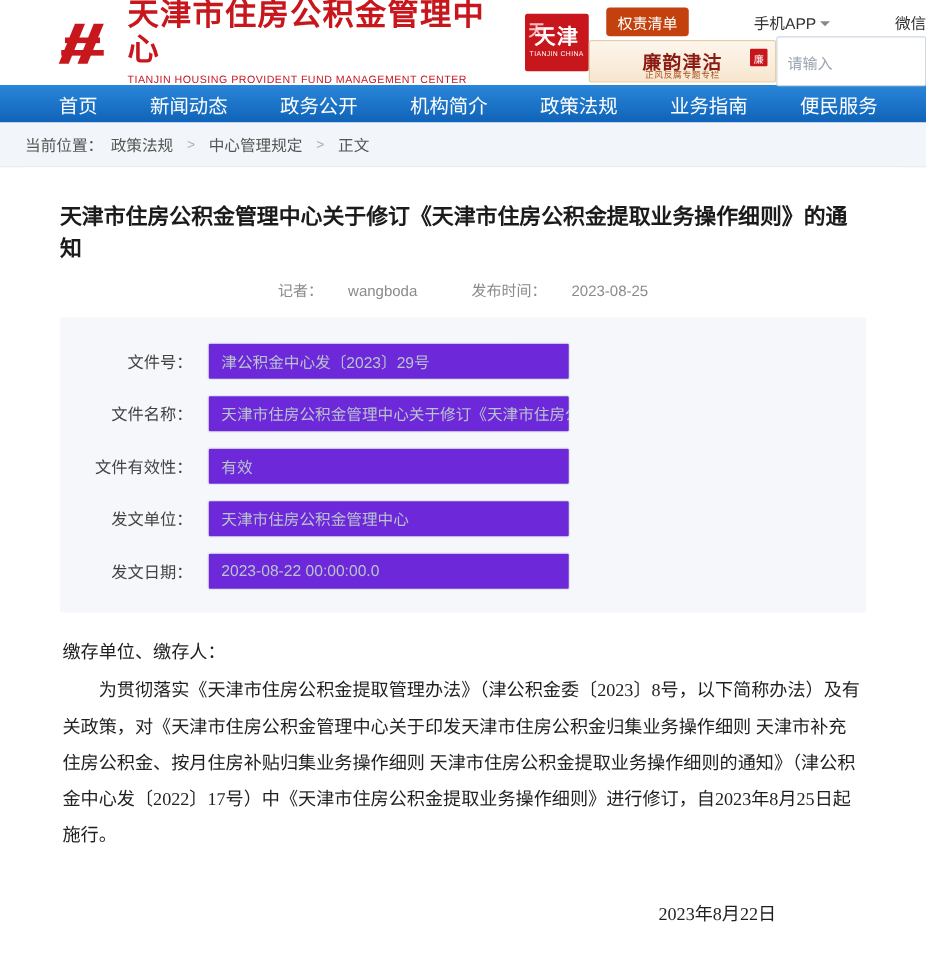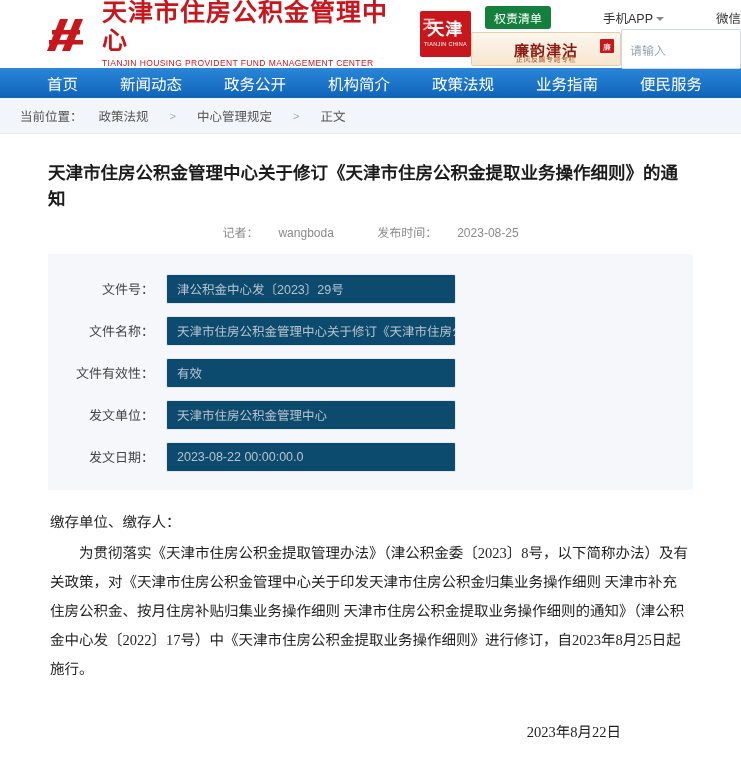--- a/index.html
+++ b/index.html
@@ -88,21 +88,21 @@
   .hr-top {
     display: flex;
     align-items: center;
     gap: 14px;
     height: 30px;
     font-size: 12.5px;
     color: #333;
     padding-top: 4px;
   }
   .pill-orange {
-    background: #15803d;
+    background: #c2410c;
     color: #fff;
     font-size: 12px;
     padding: 3px 9px;
     border-radius: 3px;
     white-space: nowrap;
   }
   .hr-link { color: #333; white-space: nowrap; cursor: pointer; margin-left: 38px; }
   .caret-down {
     display: inline-block;
     width: 0; height: 0;
@@ -187,21 +187,21 @@
   
   .crumb-bar {
     height: 36px;
     background: #f2f6fa;
     border-bottom: 1px solid #e3eaf1;
     display: flex;
     align-items: center;
     padding-left: 20px;
     font-size: 12.5px;
     color: #555;
-    gap: 16px;
+    gap: 6px;
   }
   .crumb-sep { color: #9bb0c4; margin: 0 5px; font-size: 11px; }
   .crumb-link { color: #555; cursor: pointer; }
 
   
   .page {
     padding: 0 20px;
     background: #fff;
   }
   .card {
@@ -241,21 +241,21 @@
     width: 100px;
     text-align: right;
     font-size: 13px;
     color: #444;
     padding-right: 12px;
     flex: 0 0 auto;
   }
   .info-input {
     width: 290px;
     height: 30px;
-    background: #0c4a6e;
+    background: #6d28d9;
     border: 1px solid #e2e8ef;
     display: flex;
     align-items: center;
     padding: 0 10px;
     font-size: 12.5px;
     color: #b9c3cd;
     border-radius: 2px;
     overflow: hidden;
     white-space: nowrap;
   }

